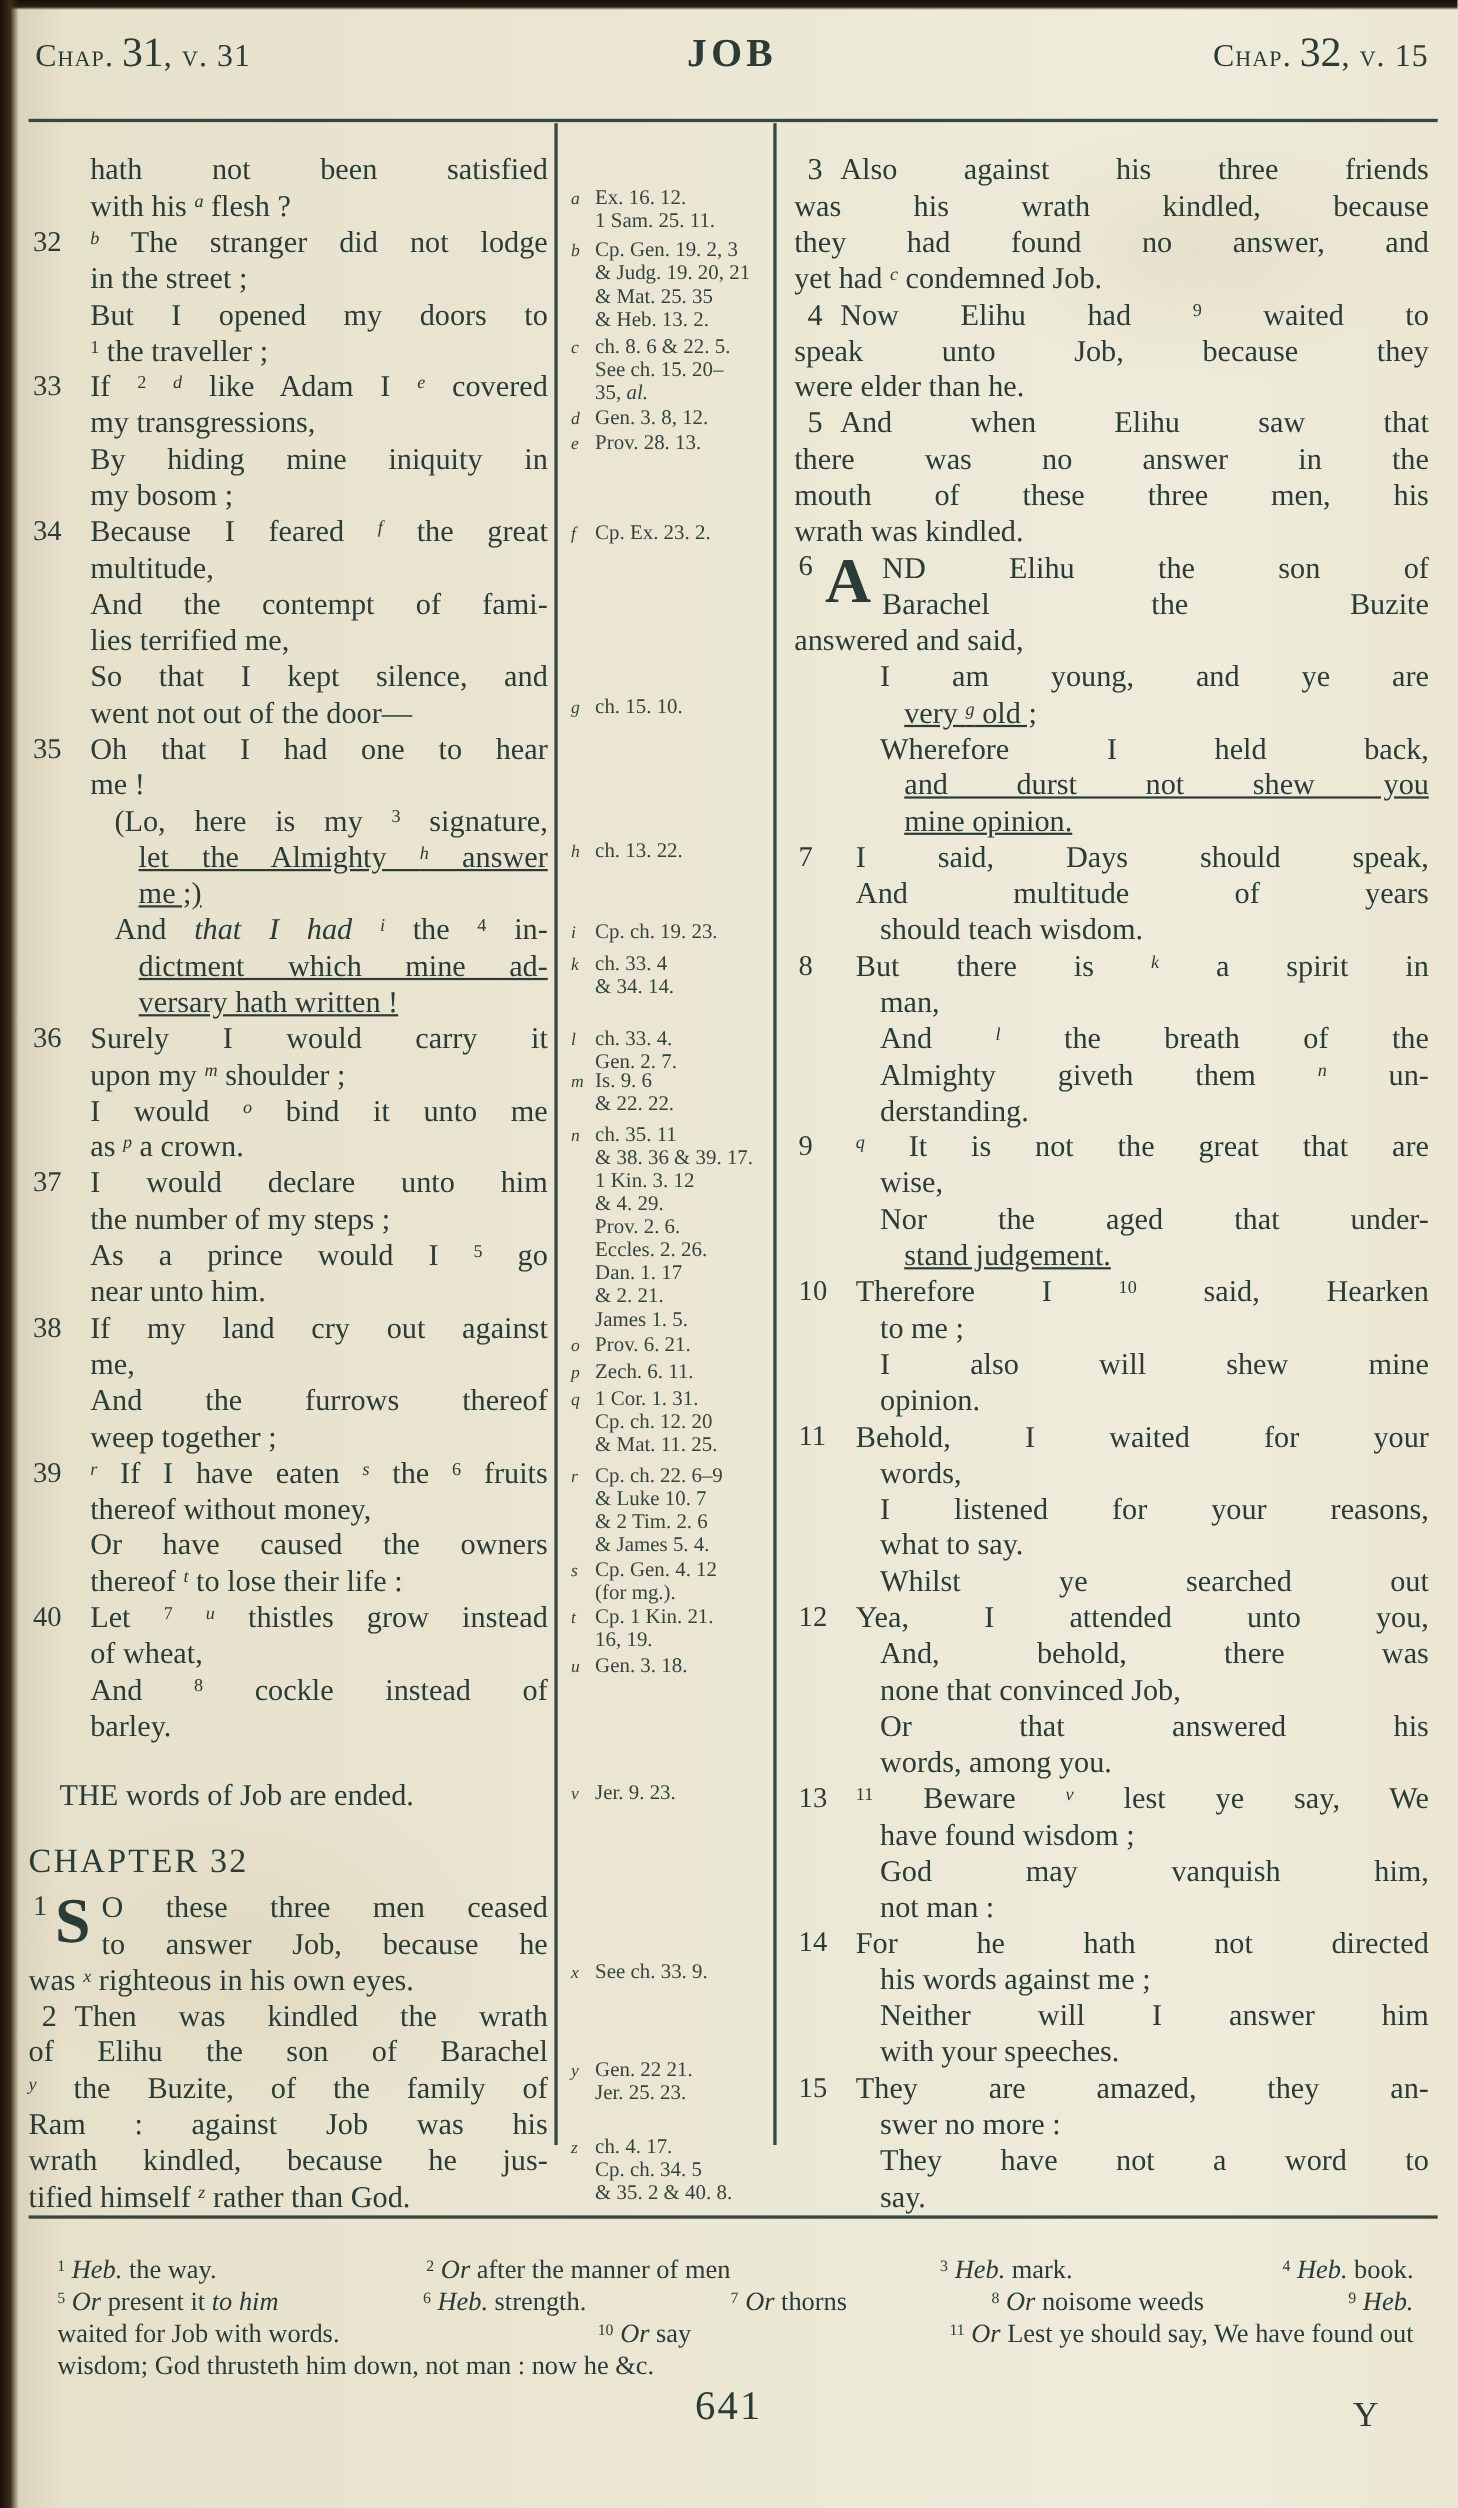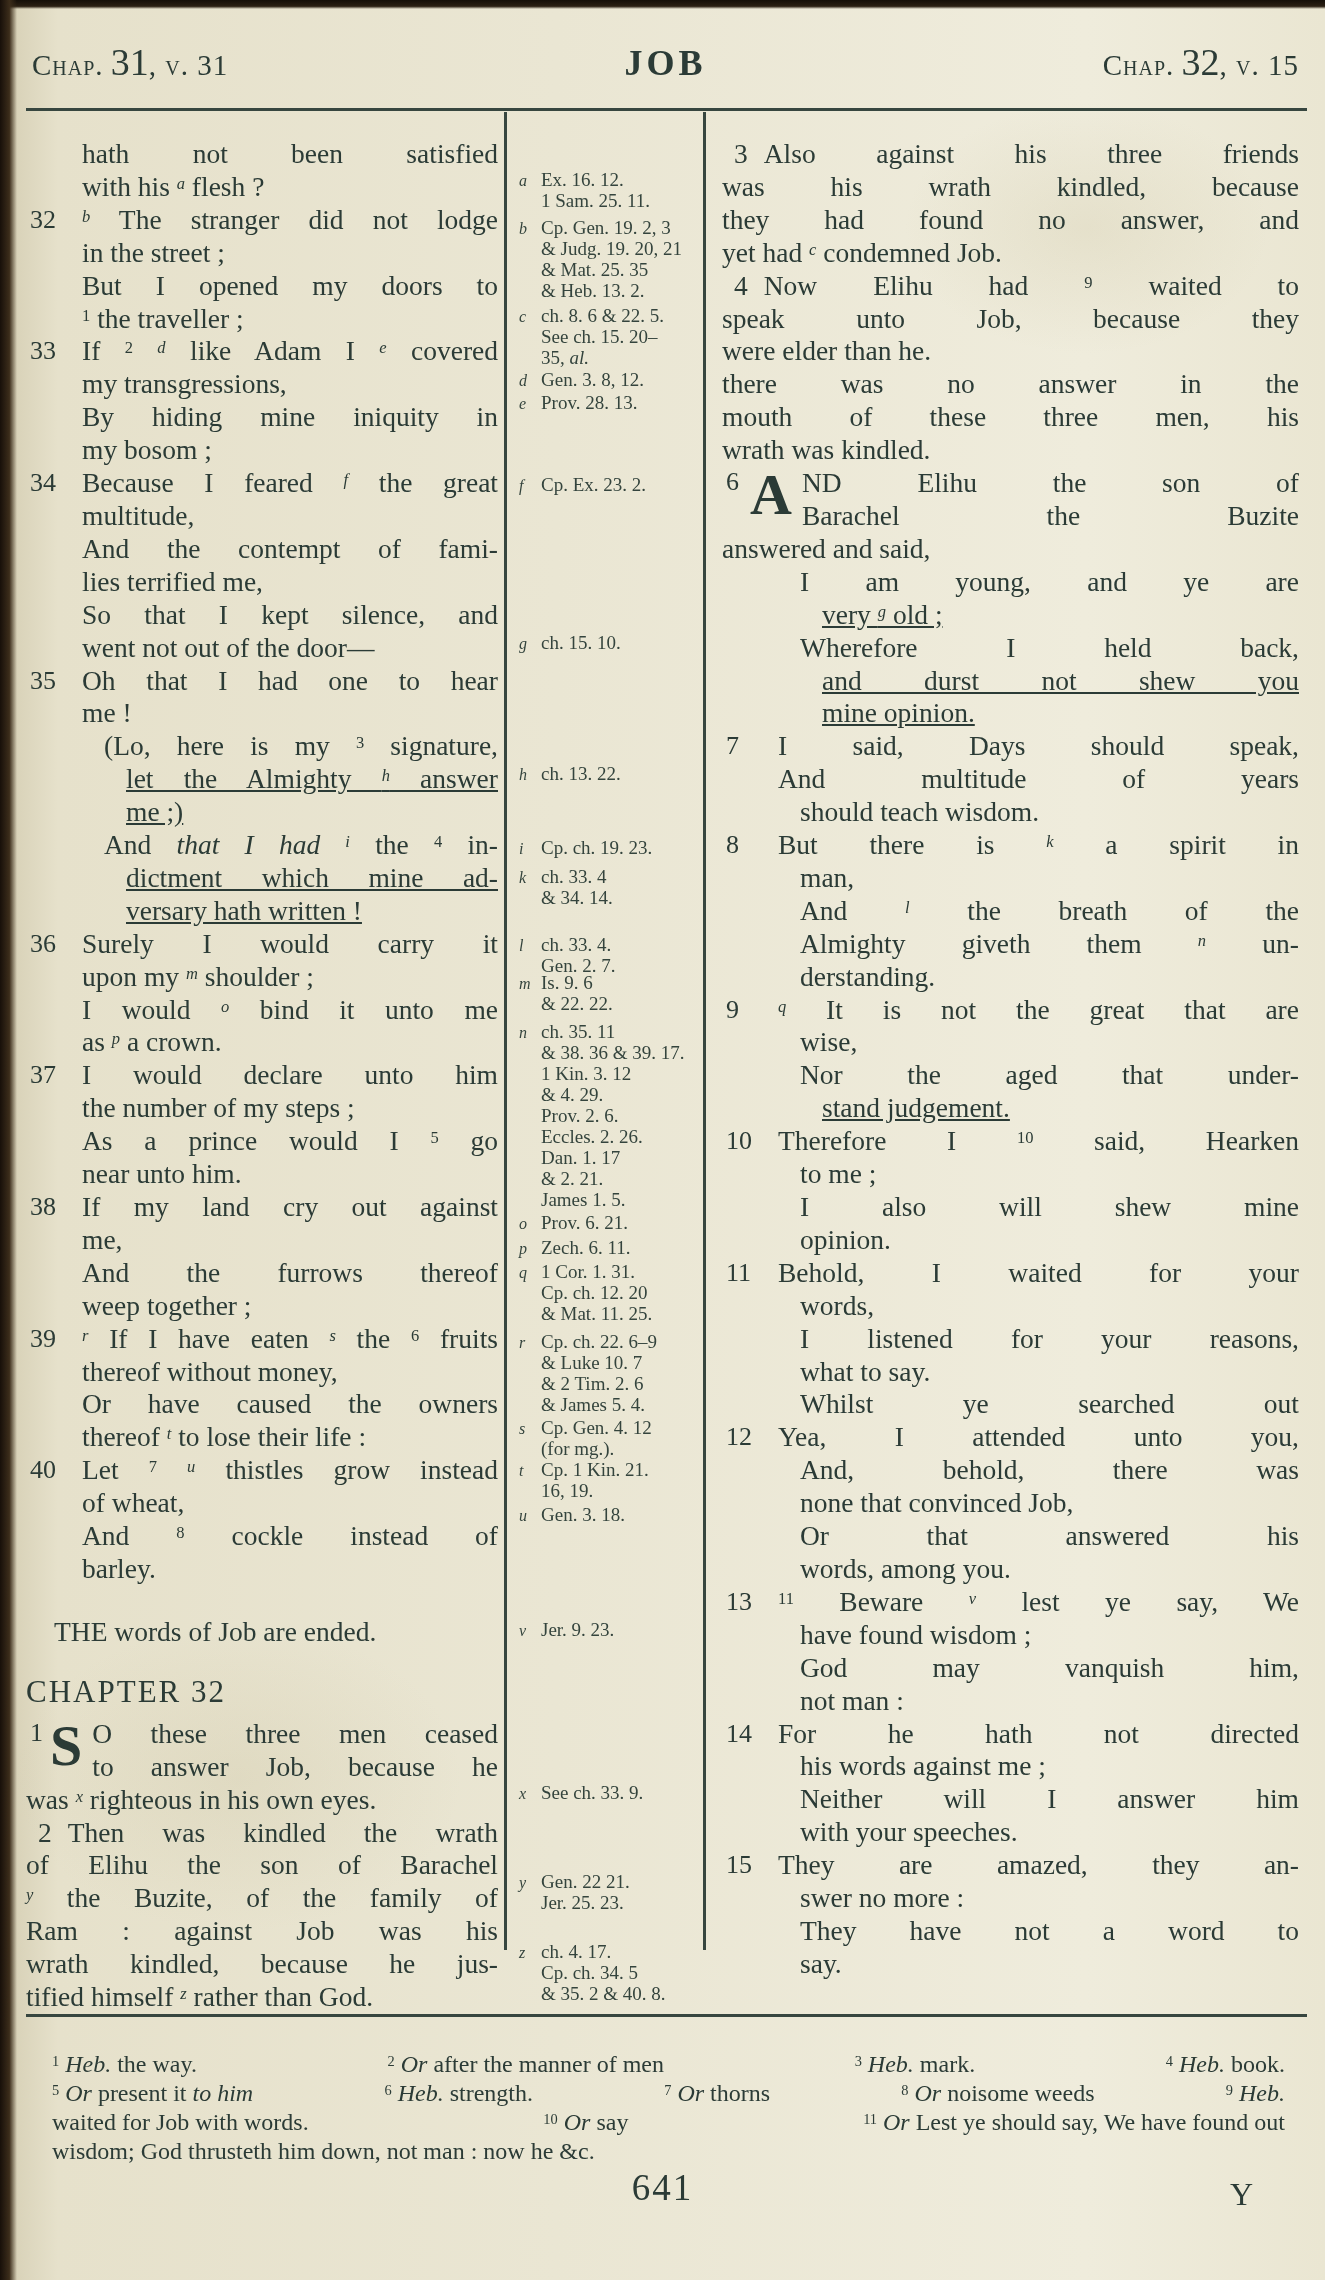--- a/index.html
+++ b/index.html
@@ -13,21 +13,21 @@
     background:
       radial-gradient(260px 180px at 82% 10%, rgba(193,183,142,.22), transparent 70%),
       radial-gradient(320px 220px at 18% 78%, rgba(188,178,138,.18), transparent 70%),
       linear-gradient(90deg,#d4cdb2 0px,#e6e1cb 58px,#eae6d3 42%,#efecdc 82%,#eae6d2 100%);
   }
   .edge-top{position:absolute;left:0;right:0;top:0;height:9px;
     background:linear-gradient(#150f08,#2b2013 70%,rgba(30,22,12,0));}
   .edge-left{position:absolute;left:0;top:0;bottom:0;width:17px;
     background:linear-gradient(90deg,#170f09,#3c2d1b 55%,rgba(60,45,27,0));}
   
-  .header{position:absolute;top:40px;left:32px;right:26px;display:flex;
+  .header{position:absolute;top:26px;left:32px;right:26px;display:flex;
     justify-content:space-between;align-items:baseline;}
   .h-side{font-size:29px;white-space:nowrap;}
   .sc{font-variant:small-caps;letter-spacing:1px;}
   .hnum{font-size:38px;}
   .h-center{font-size:36px;font-weight:bold;letter-spacing:4px;}
   
   .rule{position:absolute;left:26px;right:18px;height:3px;background:#37463f;}
   .rule-top{top:108px;}
   .rule-bottom{top:2014px;}
   
@@ -277,20 +277,21 @@
         </div>
       </div>
     <div class="col col-right" id="col-right">
         <div class="pl prose-first j"><span class="vnum-in">3</span><span class="">Also against his three friends</span></div>
         <div class="pl prose-rest j">was his wrath kindled, because</div>
         <div class="pl prose-rest j">they had found no answer, and</div>
         <div class="pl prose-rest">yet had <sup class="sl">c</sup> condemned Job.</div>
         <div class="pl prose-first j"><span class="vnum-in">4</span><span class="">Now Elihu had <sup class="sn">9</sup> waited to</span></div>
         <div class="pl prose-rest j">speak unto Job, because they</div>
         <div class="pl prose-rest">were elder than he.</div>
+        <div class="pl prose-first j"><span class="vnum-in">5</span><span class="">And when Elihu saw that</span></div>
         <div class="pl prose-rest j">there was no answer in the</div>
         <div class="pl prose-rest j">mouth of these three men, his</div>
         <div class="pl prose-rest">wrath was kindled.</div>
         <div class="dcblock dc-r">
           <span class="vnum">6</span>
           <span class="dropcap">A</span>
           <div class="dcl j">ND Elihu the son of</div>
           <div class="dcl j">Barachel the Buzite</div>
           <div class="dcl below">answered and said,</div>
         </div>

